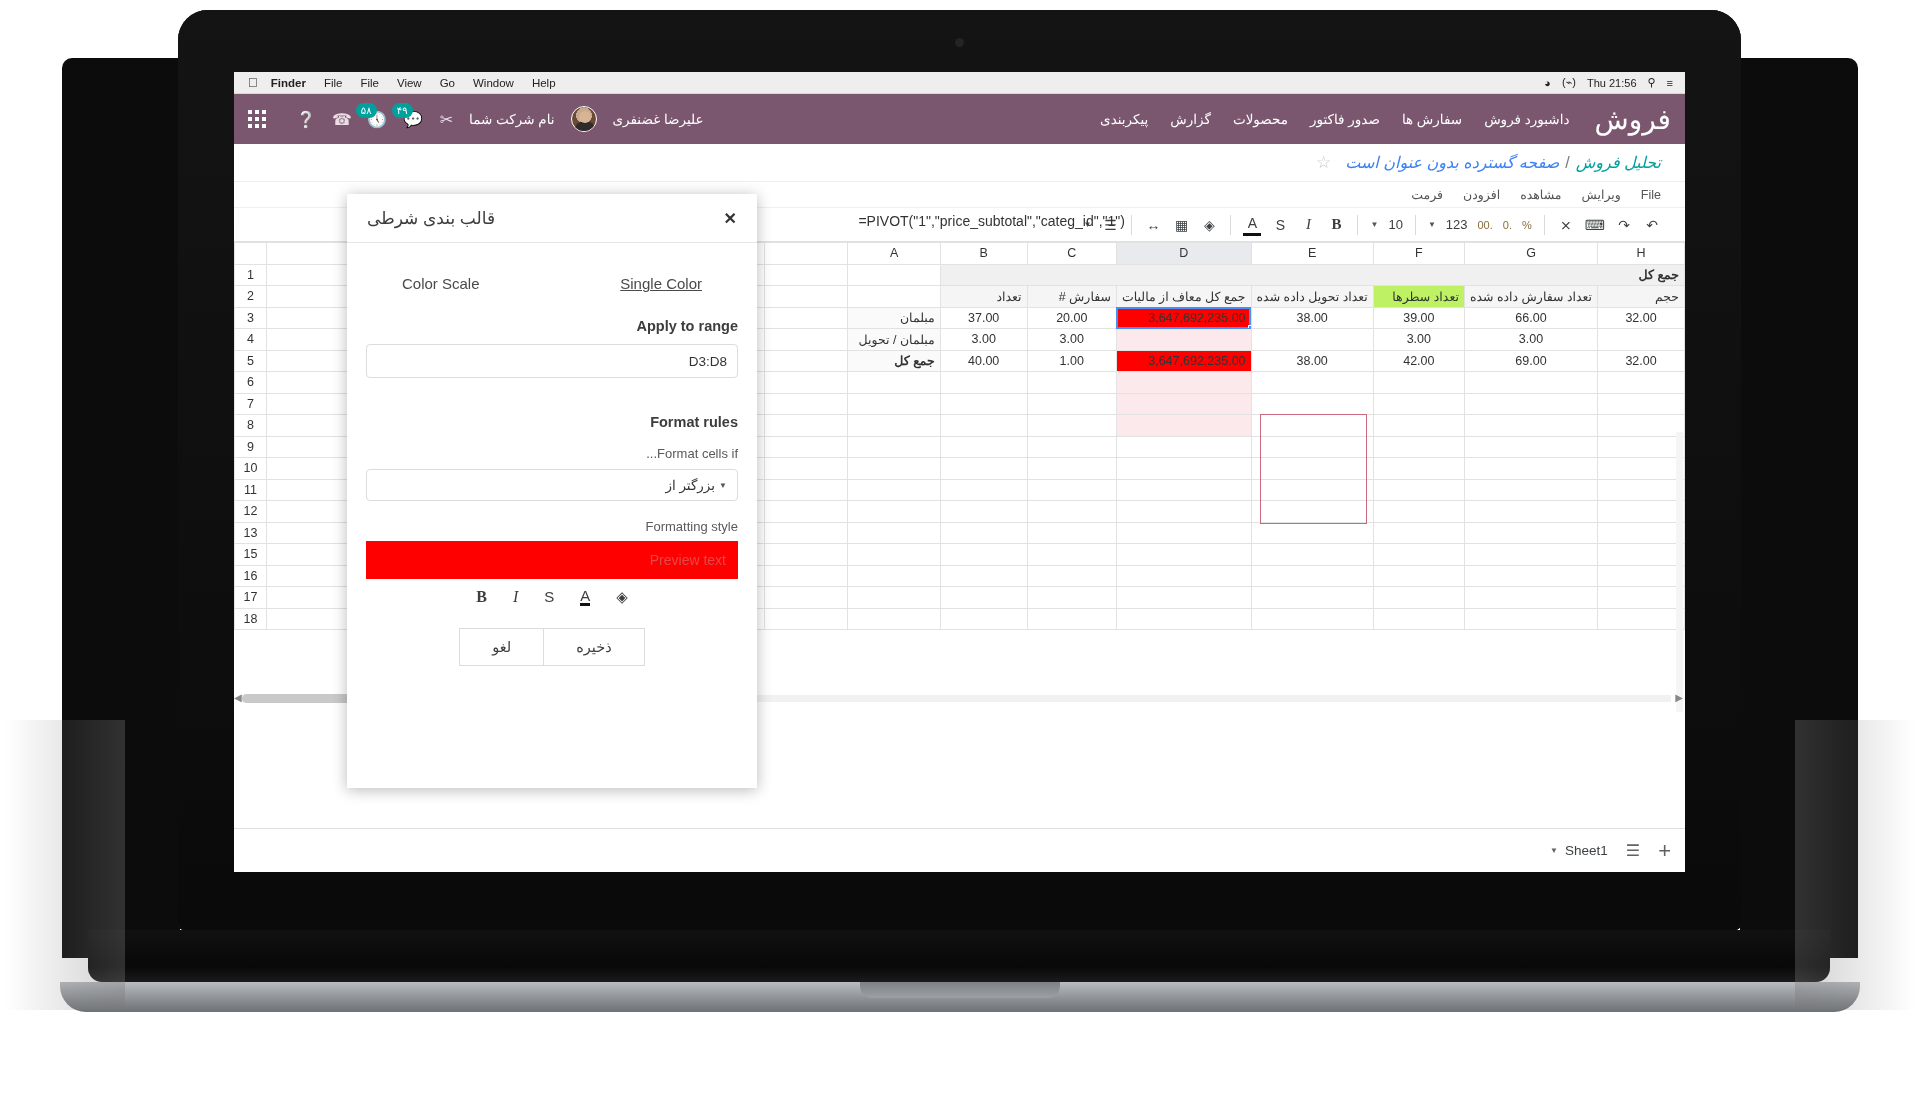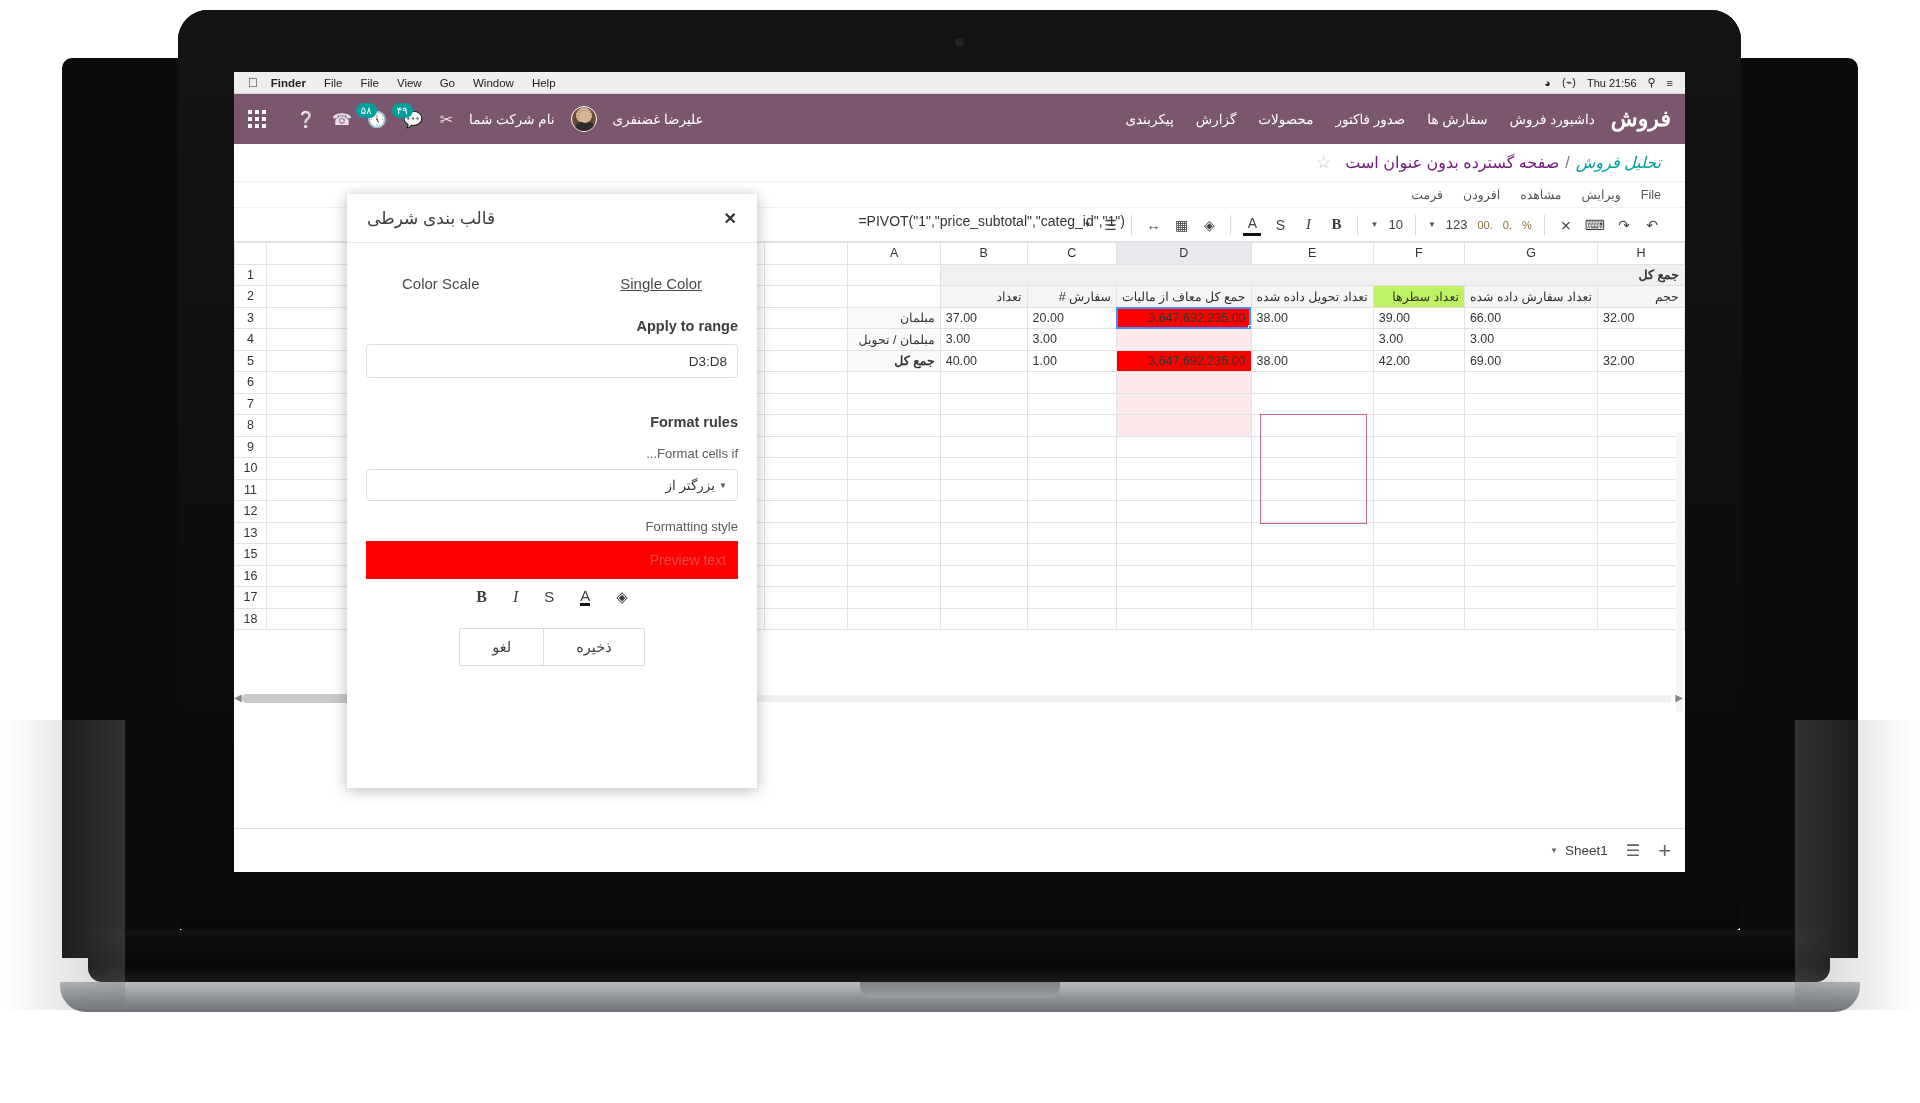--- a/index.html
+++ b/index.html
@@ -85,21 +85,21 @@
     background:#7b576f; color:#fff;
     display:flex; align-items:center; direction:rtl;
     font-size:14.5px;
   }
   .odoo-apps {
     width:46px; height:50px; display:flex; align-items:center; justify-content:center;
     order:99;
   }
   .apps-grid { display:grid; grid-template-columns:repeat(3,4px); grid-gap:3px; }
   .apps-grid i { width:4px; height:4px; background:#fff; display:block; }
-  .odoo-brand { font-size:22px; font-weight:bold; margin-right:14px; margin-left:16px; }
+  .odoo-brand { font-size:28px; font-weight:normal; margin-right:14px; margin-left:25px; }
   .odoo-menu { display:flex; gap:22px; align-items:center; font-size:13.5px; }
   .odoo-right-tools { margin-right:auto; display:flex; align-items:center; gap:16px; margin-left:16px; direction:rtl; }
   .icon-btn { position:relative; display:flex; align-items:center; color:#eadfe6; font-size:16px; }
   .badge {
     position:absolute; left:-12px; top:-7px;
     background:#00a09d; color:#fff; border-radius:9px;
     font-size:10px; padding:1px 5px; line-height:13px; min-width:20px; text-align:center;
   }
   .avatar {
     width:26px; height:26px; border-radius:50%;
@@ -118,21 +118,21 @@
 
   
   .ss-breadcrumb {
     position:absolute; left:0; top:72px; width:1451px; height:38px;
     background:#fff; direction:rtl; display:flex; align-items:center;
     padding-right:24px; font-size:16px; color:#555;
     border-bottom:1px solid #eee;
   }
   .bc-link { color:#00a09d; font-style:italic; }
   .bc-sep { margin:0 6px; color:#7a7a7a; }
-  .bc-cur { color:#701a75; }
+  .bc-cur { color:#3b82f6; font-style:italic; }
   .bc-star { margin-right:14px; color:#c8c8c8; font-size:17px; }
 
   
   .ss-menubar {
     position:absolute; left:0; top:110px; width:1451px; height:26px;
     background:#fff; direction:rtl; display:flex; align-items:center;
     padding-right:24px; gap:20px; font-size:12.5px; color:#555;
     border-bottom:1px solid #f0f0f0;
   }
 
@@ -170,21 +170,21 @@
   }
   .colhdr {
     background:#f8f9fa; color:#5f6368; font-weight:normal;
     text-align:center; font-size:12px; height:20px;
   }
   .colhdr.sel { background:#e8eaed; }
   .rowhdr {
     background:#f8f9fa; color:#5f6368; text-align:center; width:33px;
     font-size:11.5px;
   }
-  .num { text-align:left; direction:ltr; }
+  .num { text-align:center; direction:ltr; }
   .rtl { direction:rtl; text-align:right; font-size:11.5px; }
   .hdr-row2 td { color:#666; font-size:10.5px; }
   .cell-red { background:#ff0000 !important; color:#ffffff; text-align:right; }
   .cell-sel {
     outline:2px solid #4b8df8; outline-offset:-2px; position:relative;
   }
   .cell-sel .handle {
     position:absolute; right:-4px; bottom:-4px; width:7px; height:7px;
     background:#4b8df8; border:1px solid #fff;
   }

